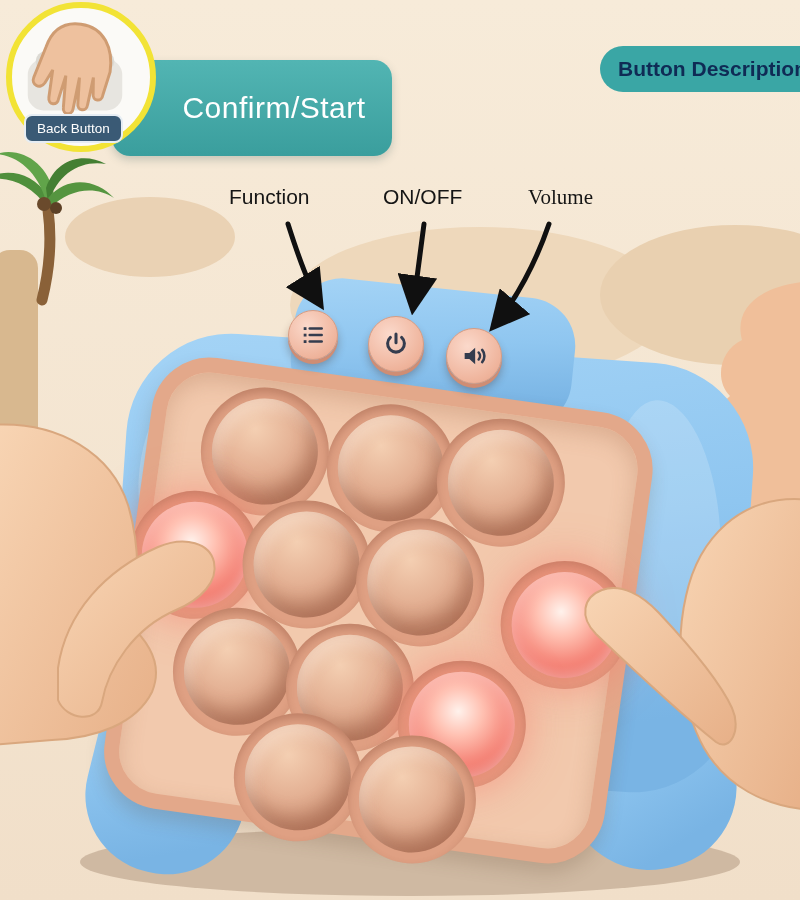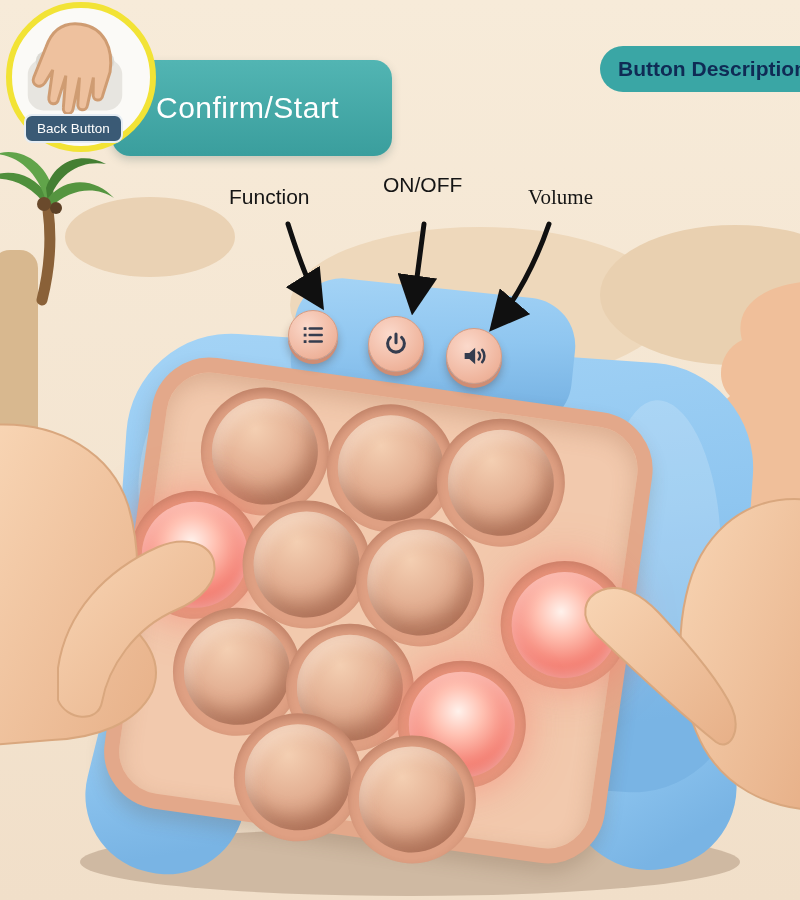--- a/index.html
+++ b/index.html
@@ -30,29 +30,29 @@
   .btn-pw{left:368px;top:316px;width:54px;height:54px;}
   .btn-vol{left:446px;top:328px;width:54px;height:54px;}
 
   
   .badge{position:absolute;left:6px;top:2px;width:138px;height:138px;border-radius:50%;
     border:6px solid #f2e335;background:#fbfaf7;z-index:30;overflow:hidden;}
   .back-pill{position:absolute;left:24px;top:114px;z-index:31;background:#3a5a75;color:#fff;
     font-size:13.5px;padding:5px 11px;border-radius:8px;border:2px solid #e6edf3;white-space:nowrap;}
   .banner{position:absolute;left:112px;top:60px;width:280px;height:96px;z-index:25;
     background:linear-gradient(180deg,#52b5b3,#3a9e9d);border-radius:18px;
-    display:flex;align-items:center;box-sizing:border-box;padding-left:44px;
+    display:flex;align-items:center;justify-content:center;box-sizing:border-box;padding-left:44px;
     box-shadow:0 4px 8px rgba(60,90,90,.25);}
   .banner span{font-size:30px;color:#fff;font-weight:500;letter-spacing:.5px;}
   .desc-pill{position:absolute;left:600px;top:46px;width:262px;height:46px;border-radius:24px;z-index:25;
     background:#3aa6a5;display:flex;align-items:center;padding-left:18px;box-sizing:border-box;}
   .desc-pill span{font-size:21px;font-weight:700;color:#0f2b55;white-space:nowrap;}
   .lbl{position:absolute;font-size:21px;color:#151515;font-weight:500;z-index:25;}
   .lbl-fn{left:229px;top:185px;}
-  .lbl-pw{left:383px;top:173px;}
+  .lbl-pw{left:383px;top:185px;}
   .lbl-vol{left:528px;top:185px;font-family:Liberation Serif, serif;}
 </style>
 </head>
 <body>
 
 <div class="canvas">
 
   <svg class="layer z1" viewBox="0 0 800 900">
     <rect x="-8" y="250" width="46" height="235" rx="18" fill="#d8b88f"></rect>
     <ellipse cx="150" cy="237" rx="85" ry="40" fill="#ead2b4"></ellipse>

